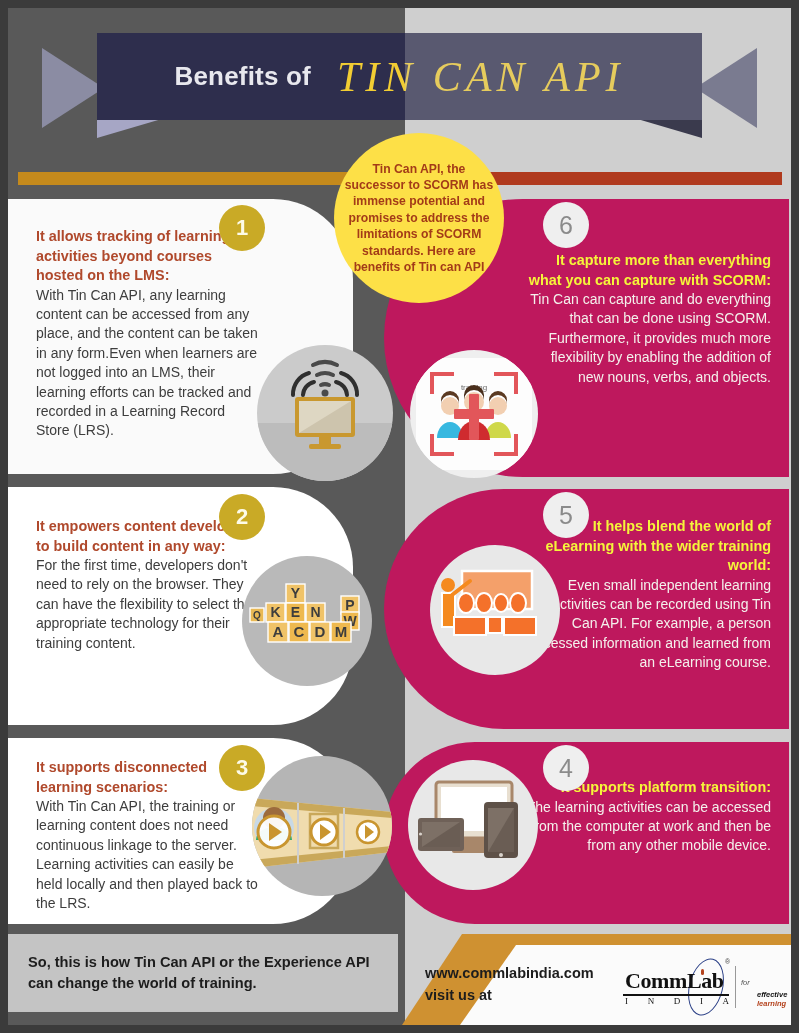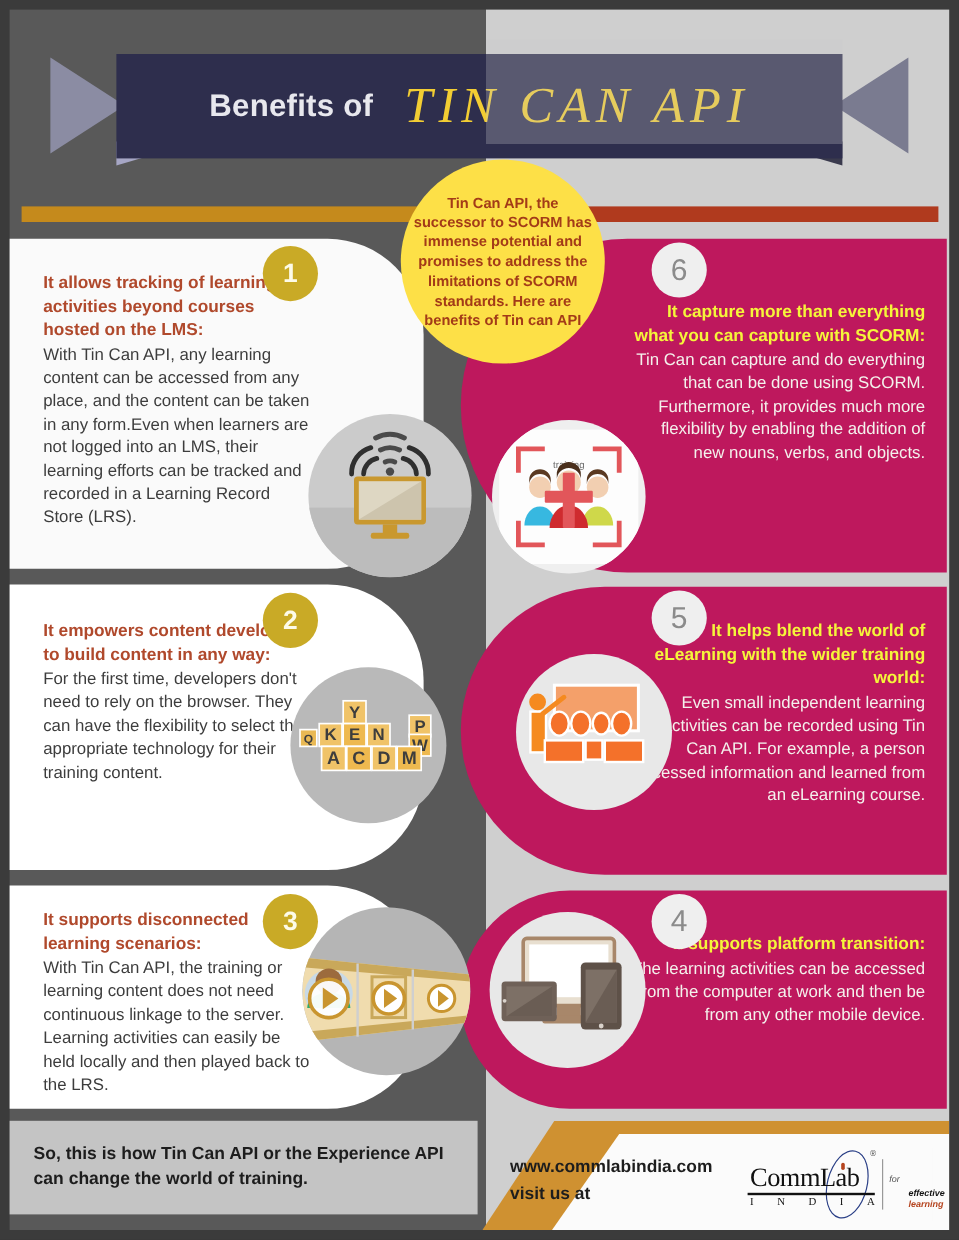--- a/index.html
+++ b/index.html
@@ -52,21 +52,21 @@
   .ribbon-fold-r {
     position: absolute; right: 97px; top: 118px;
     width: 0; height: 0;
     border-top: 20px solid #3a3a4d;
     border-left: 68px solid transparent;
   }
   .ribbon-body {
     position: absolute; left: 97px; top: 33px;
     width: 605px; height: 87px;
     background: #2e2e4d;
-    display: flex; align-items: center; justify-content: center; margin-top: 12px;
+    display: flex; align-items: center; justify-content: center;
   }
   .ribbon-body-right-overlay {
     position: absolute; left: 405px; top: 33px;
     width: 297px; height: 87px;
     background: rgba(200,200,205,0.28);
     pointer-events: none;
   }
   .ribbon-title-1 {
     color: #e8e8ee; font-size: 26px; font-weight: bold;
     letter-spacing: 0.2px; margin-right: 26px;
@@ -203,20 +203,21 @@
     color: #1d1d1d; font-size: 14.5px; font-weight: bold; line-height: 22px;
   }
   .logo-box {
     position: absolute; left: 617px; top: 956px;
     width: 160px; height: 62px; z-index: 33; background: #fbfbfb;
   }
   .logo-main {
     position: absolute; left: 8px; top: 12px;
     font-family: "Liberation Serif", serif; font-size: 22px; color: #111;
     letter-spacing: -0.4px;
+    font-weight: bold;
   }
   .logo-rule {
     position: absolute; left: 6px; top: 38px; width: 106px; height: 1.5px; background: #111;
   }
   .logo-india {
     position: absolute; left: 8px; top: 40px; width: 104px;
     display: flex; justify-content: space-between;
     font-family: "Liberation Serif", serif; font-size: 9px; color: #111;
   }
   .logo-div { position: absolute; left: 118px; top: 10px; width: 1px; height: 42px; background: #999; }

